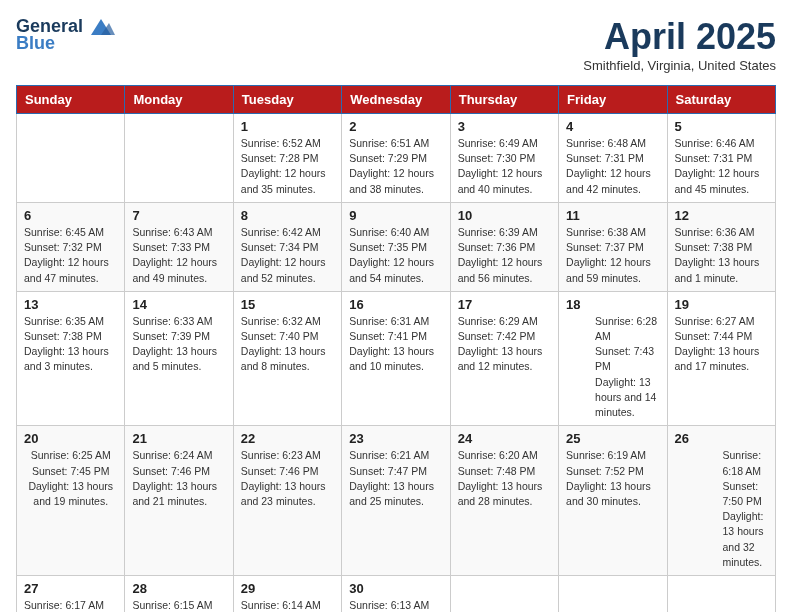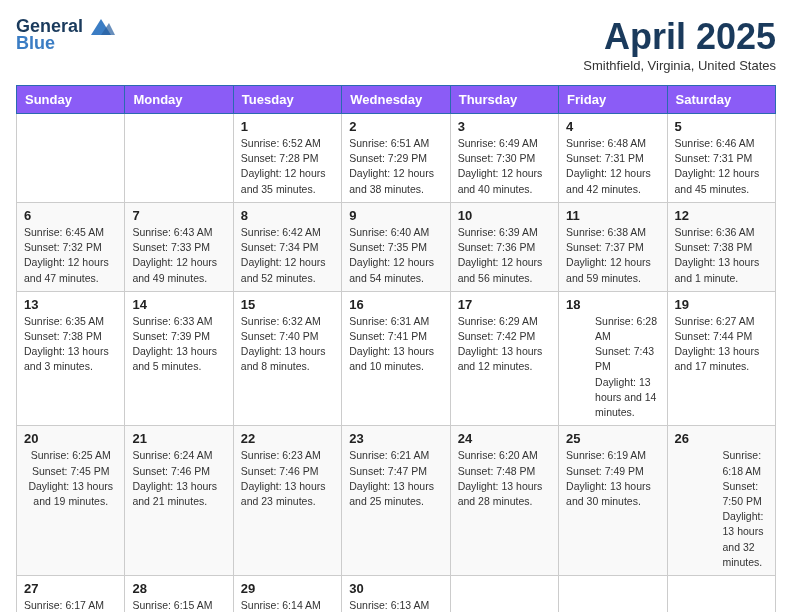--- a/index.html
+++ b/index.html
@@ -32,21 +32,21 @@
     .subtitle {
       font-size: 13px;
       color: #333;
     }
     .calendar {
       width: 100%;
       border-collapse: collapse;
       border: 1px solid #ccc;
     }
     .calendar th {
-      background-color: #8b5cf6;
+      background-color: #b91c1c;
       color: #fff;
       font-size: 13px;
       font-weight: bold;
       padding: 6px 8px;
       text-align: left;
       border: 1px solid #2a6ab0;
     }
     .calendar td {
       vertical-align: top;
       padding: 5px 7px;
@@ -258,21 +258,21 @@
         </td>
         <td>
           <span class="day-number">24</span>
           <div class="day-info" style="white-space: pre-line;">Sunrise: 6:20 AM
 Sunset: 7:48 PM
 Daylight: 13 hours and 28 minutes.</div>
         </td>
         <td>
           <span class="day-number">25</span>
           <div class="day-info" style="white-space: pre-line;">Sunrise: 6:19 AM
-Sunset: 7:49 PM
+Sunset: 7:52 PM
 Daylight: 13 hours and 30 minutes.</div>
         </td>
         <td>
           <span class="day-number">26</span>
           <div class="day-info" style="white-space: pre-line; margin-left: 48px;">Sunrise: 6:18 AM
 Sunset: 7:50 PM
 Daylight: 13 hours and 32 minutes.</div>
         </td>
       </tr>
       <tr>

